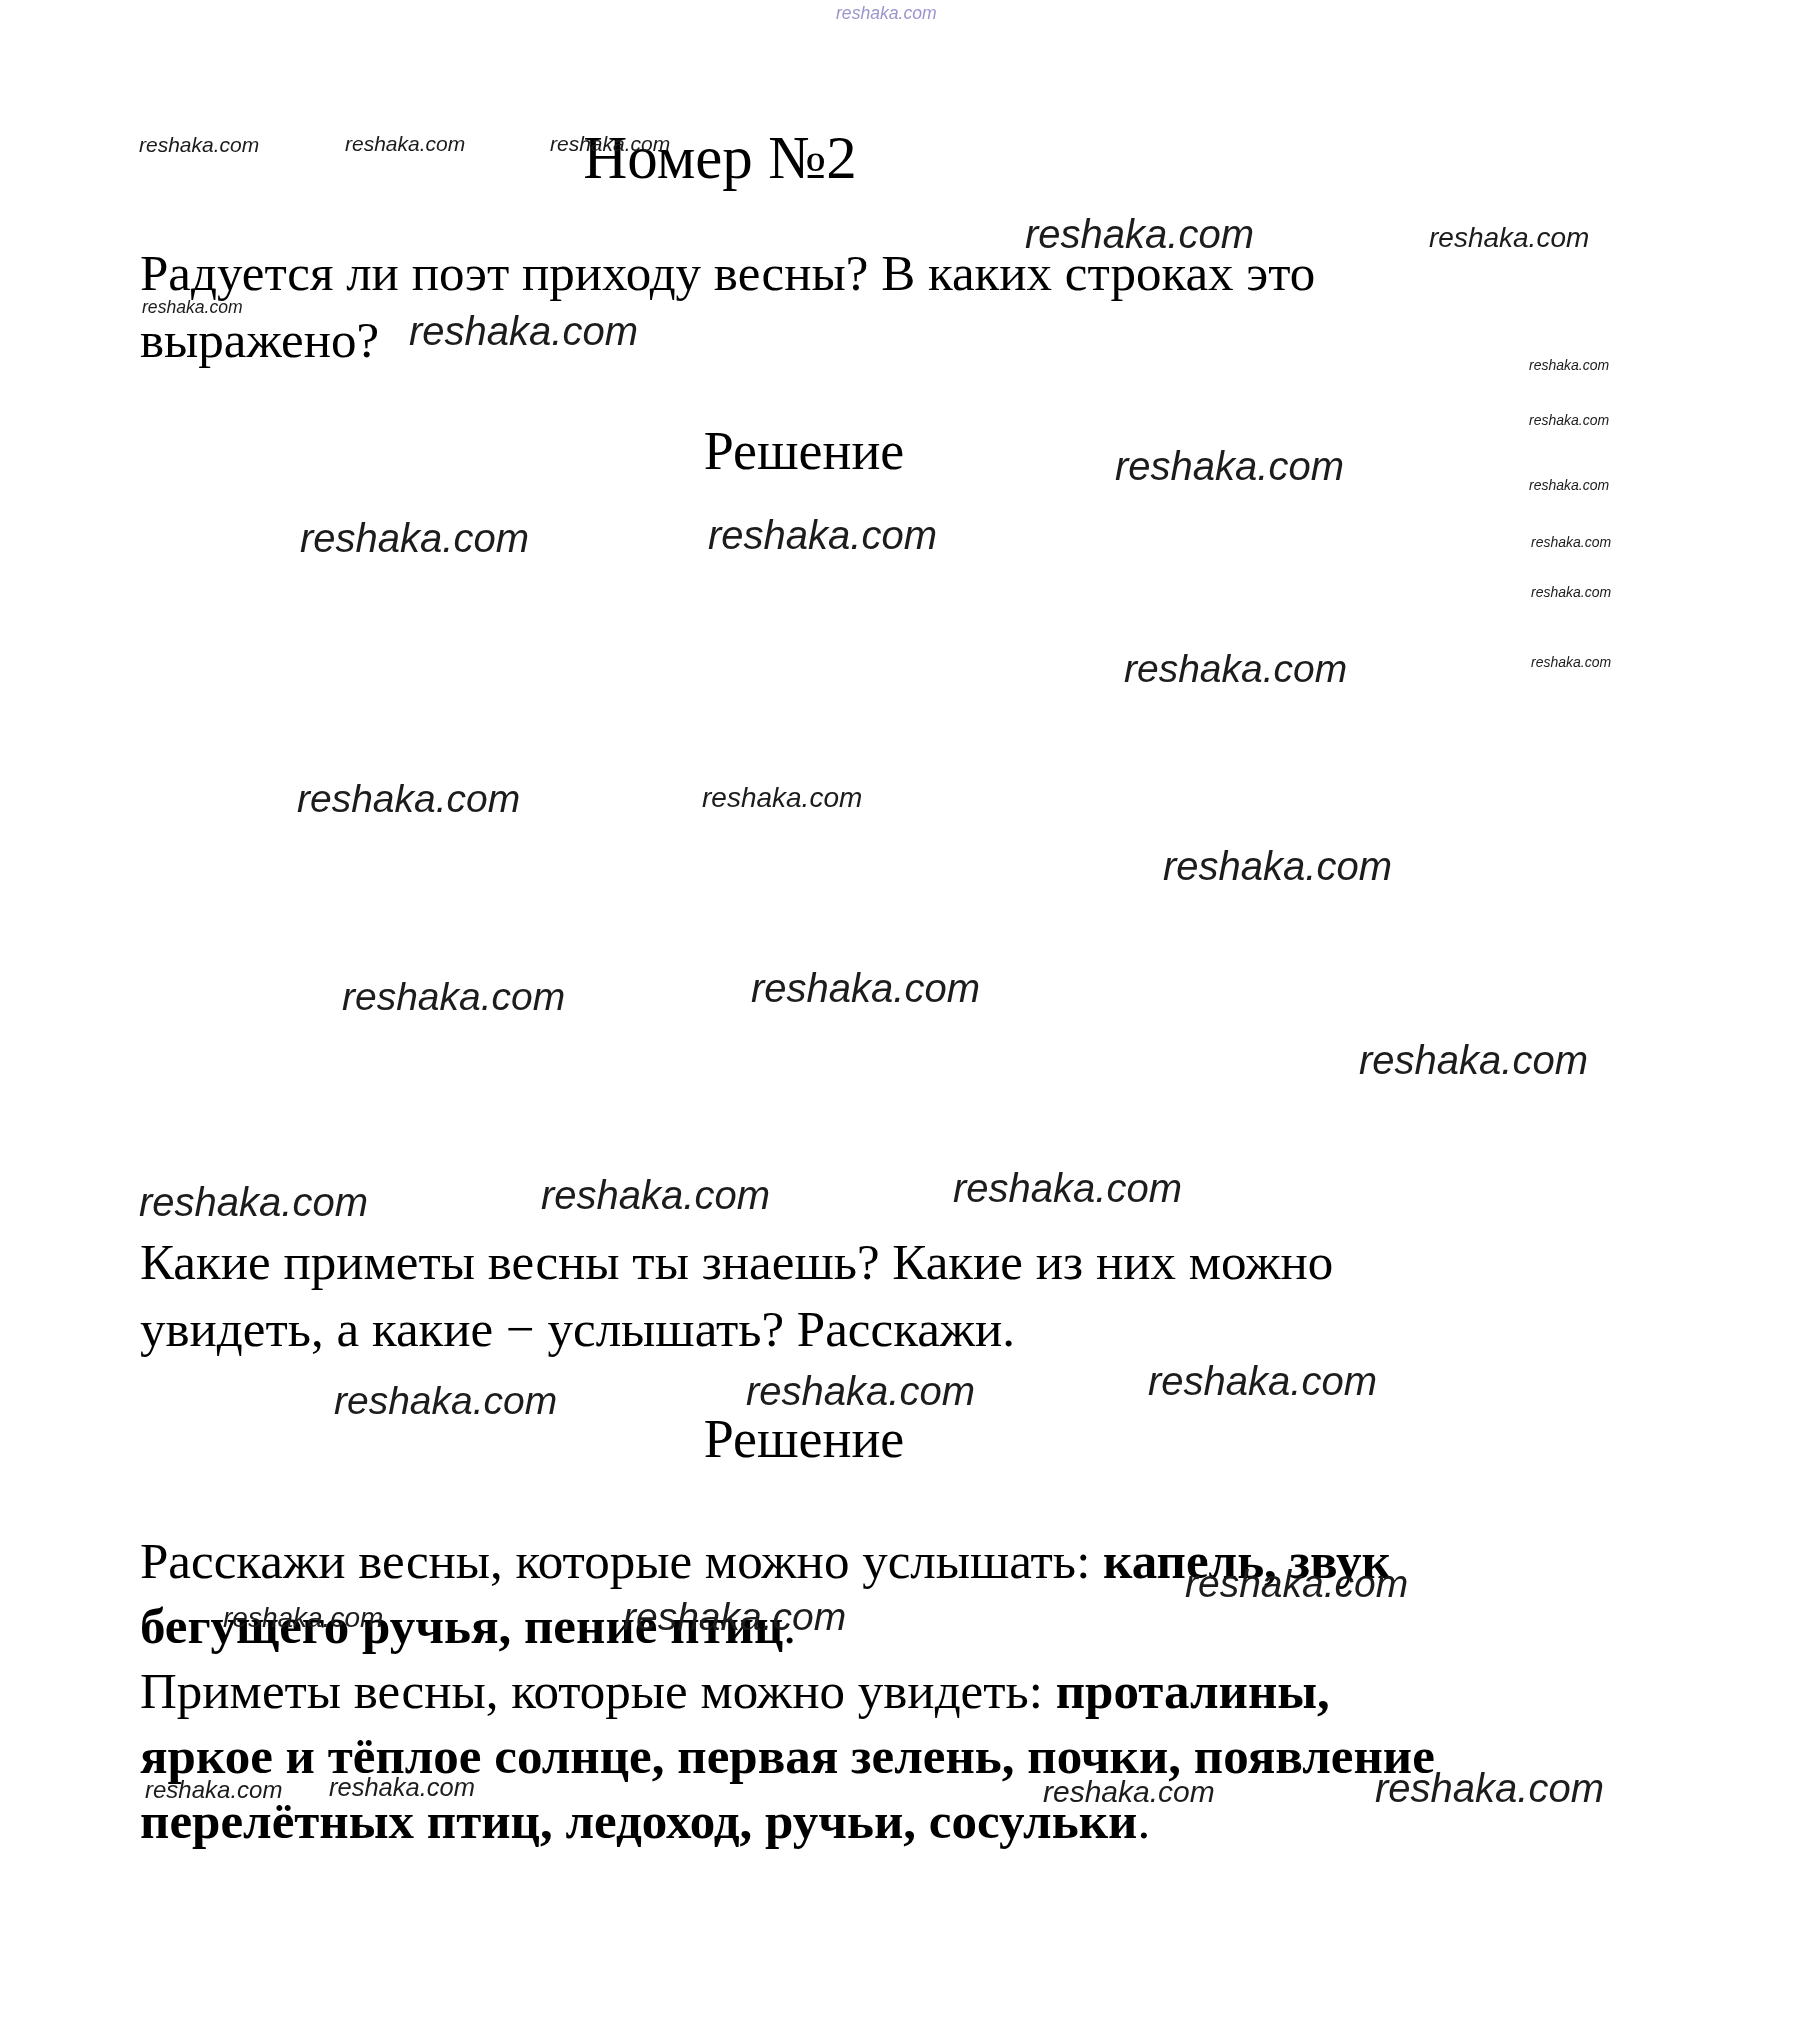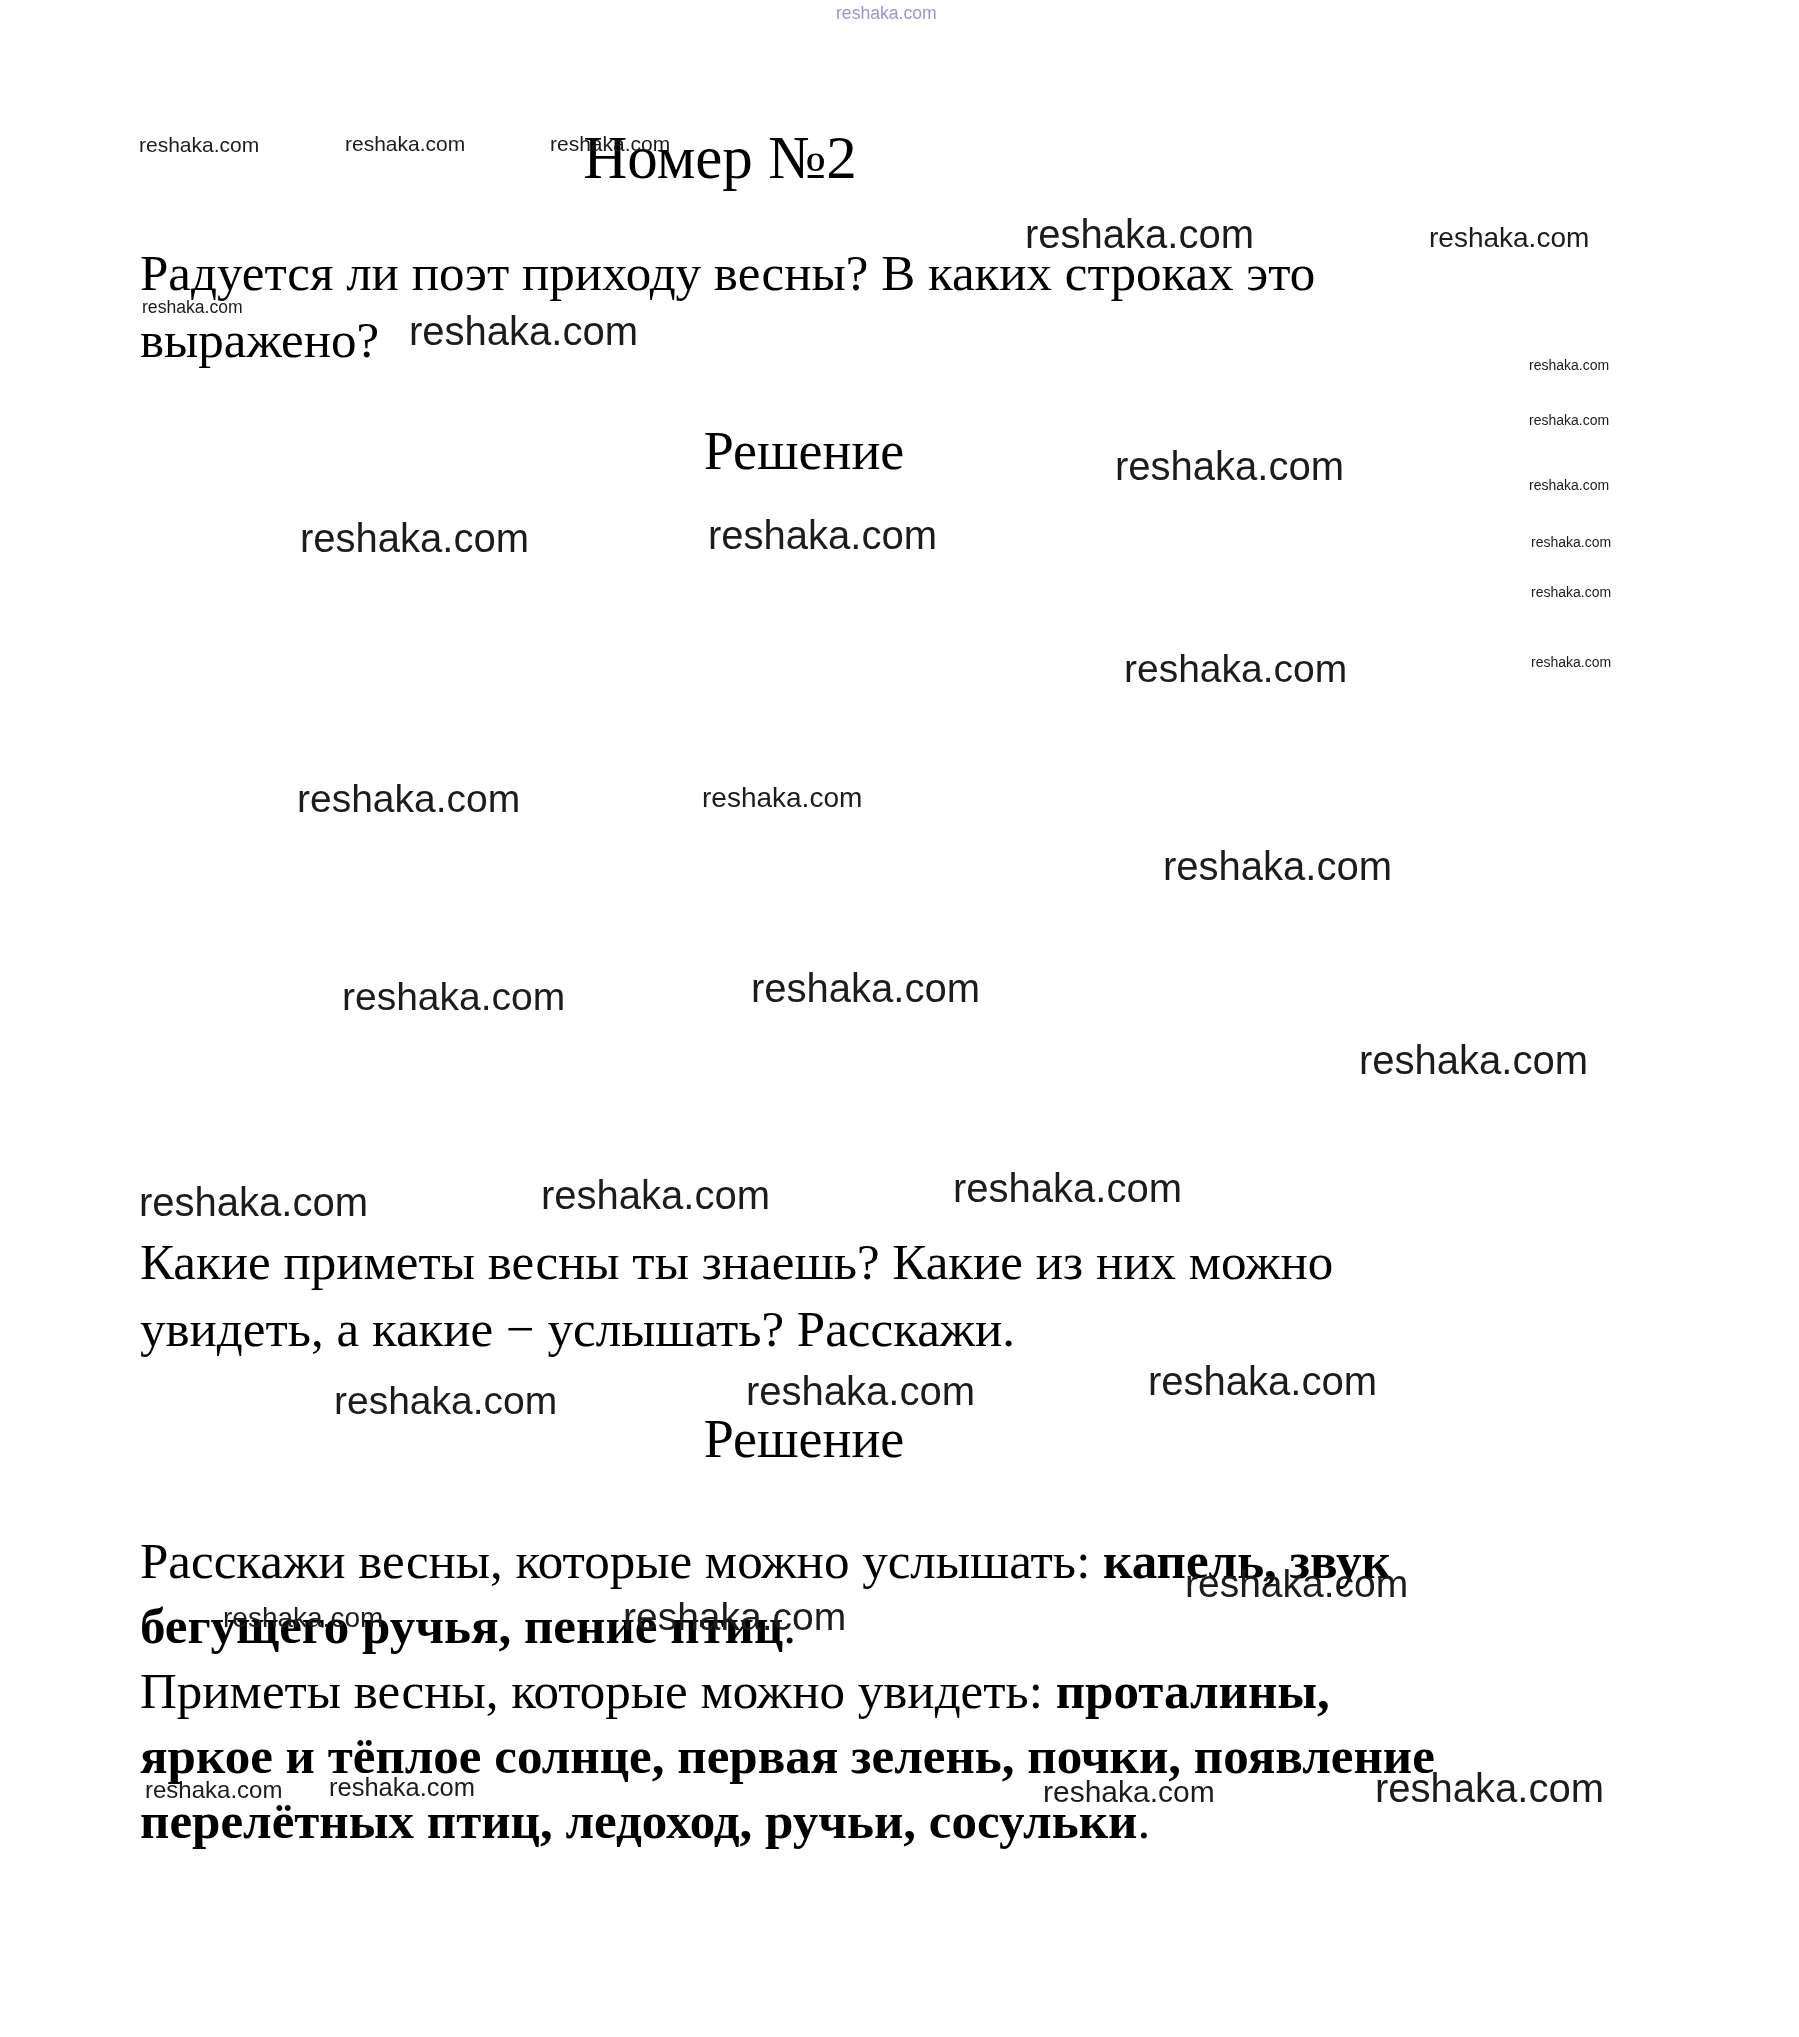--- a/index.html
+++ b/index.html
@@ -21,20 +21,21 @@
     background: #ffffff;
     overflow: hidden;
   }
   
   .wm {
     position: absolute;
     font-family: "Liberation Sans", sans-serif;
     color: #1c1c1c;
     white-space: nowrap;
     line-height: 1.1;
+    font-style: italic;
   }
   .wm-accent {  }
   
   .title {
     position: absolute;
     left: 0;
     width: 1440px;
     text-align: center;
     font-size: 61px;
     font-weight: 400;

